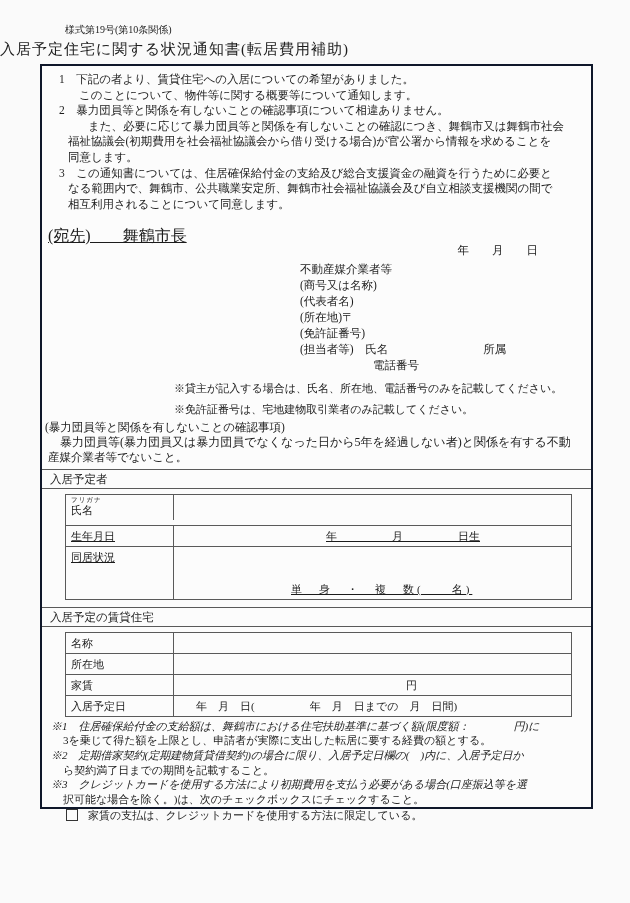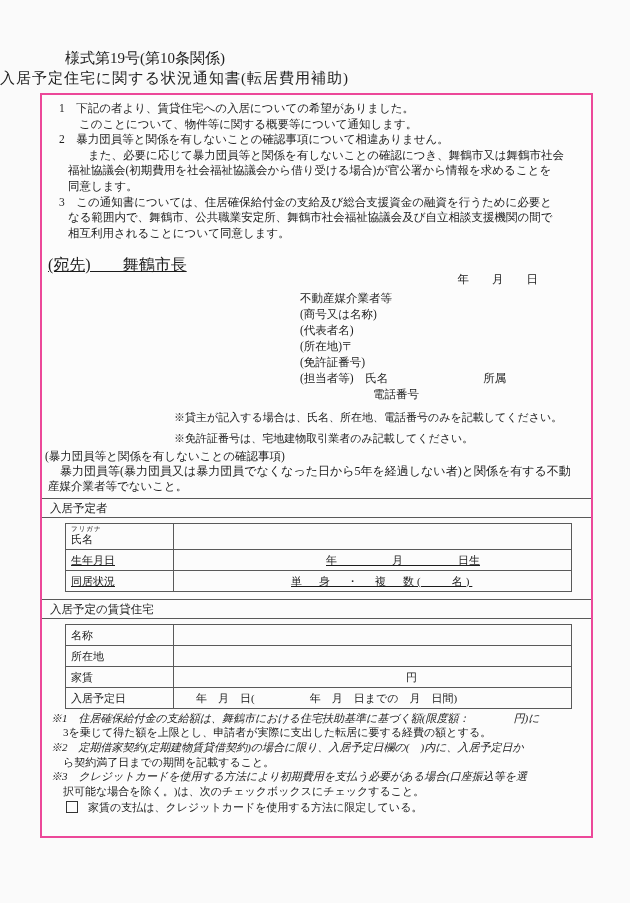--- a/index.html
+++ b/index.html
@@ -5,32 +5,32 @@
   html,body{margin:0;padding:0;}
   body{
     width:630px;height:903px;
     background:#fafafa;
     font-family:"Liberation Serif","DejaVu Serif",serif;
     color:#1c1c1c;
     -webkit-font-smoothing:antialiased;
   }
   .page{width:630px;height:903px;overflow:hidden;position:relative;}
   .form-no{
-    padding-top:52px;margin-left:65px;
-    font-size:15px;line-height:13px;
+    padding-top:23px;margin-left:65px;
+    font-size:10px;line-height:13px;
   }
   .doc-title{
     text-align:left;font-size:15px;line-height:20px;
     margin-top:3px;letter-spacing:1px;
   }
   .outer-box{
     box-sizing:border-box;
     margin:5px auto 0 40px;
     width:553px;height:745px;
-    border:2px solid #ec4899;
+    border:2px solid #0f172a;
     padding:6px 6px 0 6px;
     background:#fcfcfc;
   }
   .clauses{font-size:11.5px;line-height:15.6px;}
   .ln-num{margin-left:11px;}
   .ln-cont2{margin-left:31px;}
   .ln-cont{margin-left:20px;}
   .ln-also{margin-left:40px;}
   .addressee{margin-top:16px;font-size:16px;line-height:15px;text-decoration:underline;}
   .date-line{text-align:right;padding-right:47px;font-size:11.5px;line-height:15px;}
@@ -57,27 +57,27 @@
     font-size:11px;
   }
   .trow{display:flex;border-top:1px solid #5a5a5a;}
   .trow:first-child{border-top:none;}
   .tlabel{
     width:108px;box-sizing:border-box;
     border-right:1px solid #5a5a5a;
     padding:3px 2px 2px 5px;
   }
   .tvalue{flex:1;padding:3px 2px 2px 8px;}
-  .row-h1{min-height:21px;}
+  .row-h1{min-height:21px;flex-direction:column;}
   .row-h2{min-height:20px;text-decoration:underline;}
   .row-h3{min-height:19px;}
   .fg{font-size:6.5px;line-height:7px;letter-spacing:1px;display:block;}
   .name-label-cell{padding-top:1px;}
   .birth-val{padding-left:152px;}
-  .cohabit-val{padding-left:117px;letter-spacing:3px;}
+  .cohabit-val{padding-left:117px;letter-spacing:3px;margin-top:32px;}
   .rent-val{padding-left:232px;}
   .movein-val{padding-left:22px;}
   .footnotes{margin-top:2px;font-size:11px;line-height:14.6px;}
   .fn-head{margin-left:3px;font-style:italic;}
   .fn-cont{margin-left:15px;}
   .checkbox-line{
     margin-top:2px;margin-left:18px;
     font-size:11px;line-height:14px;
     display:flex;align-items:center;
   }

